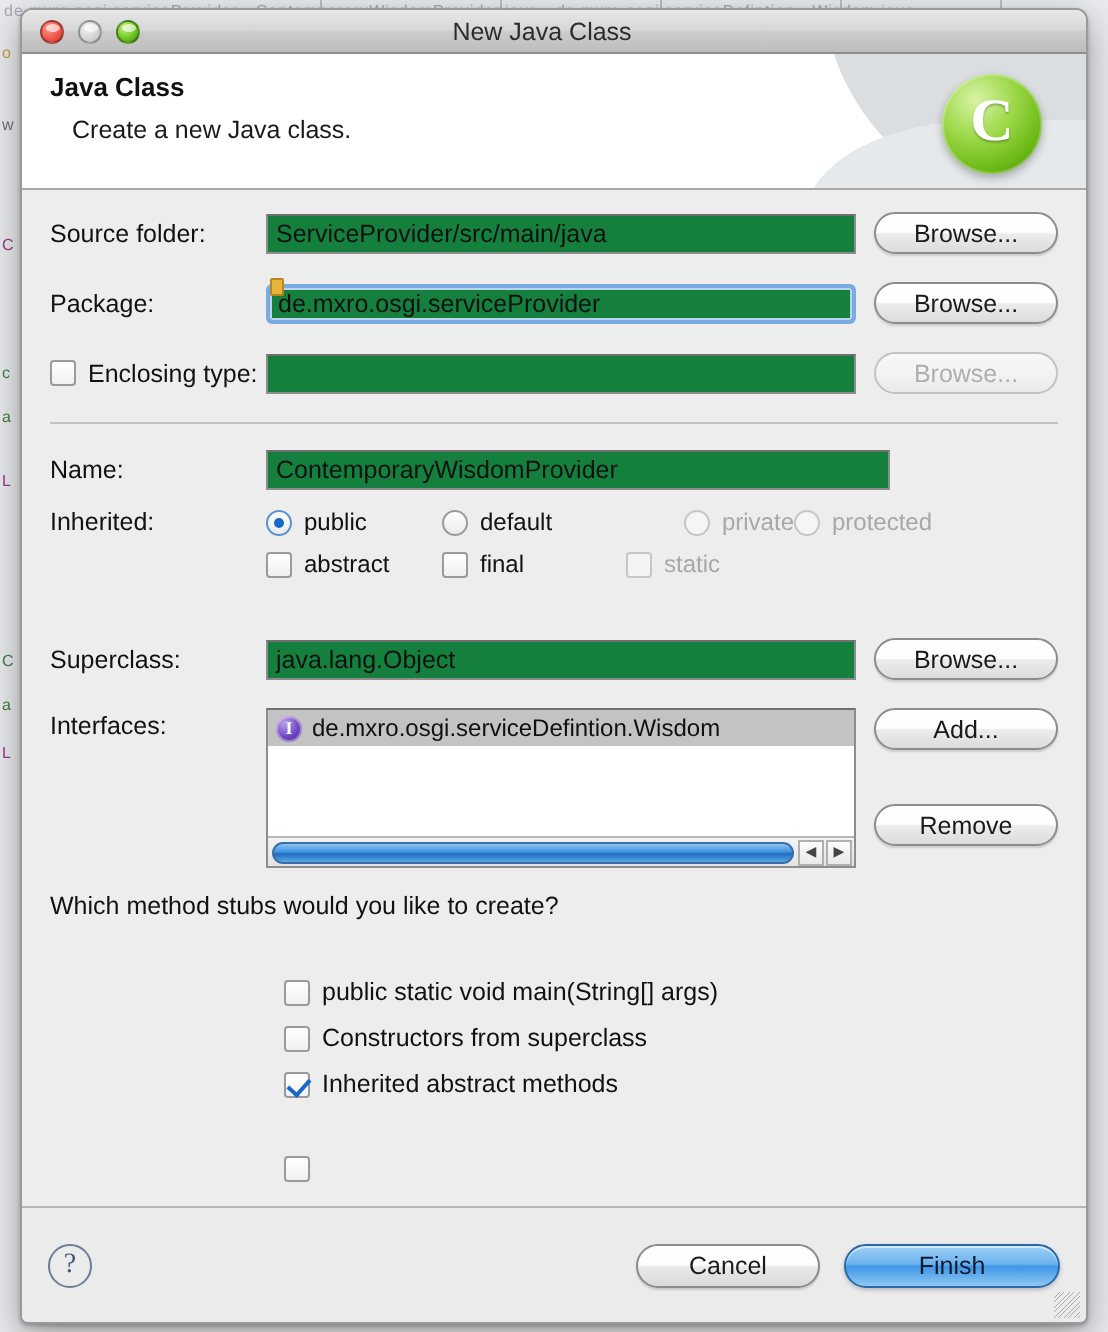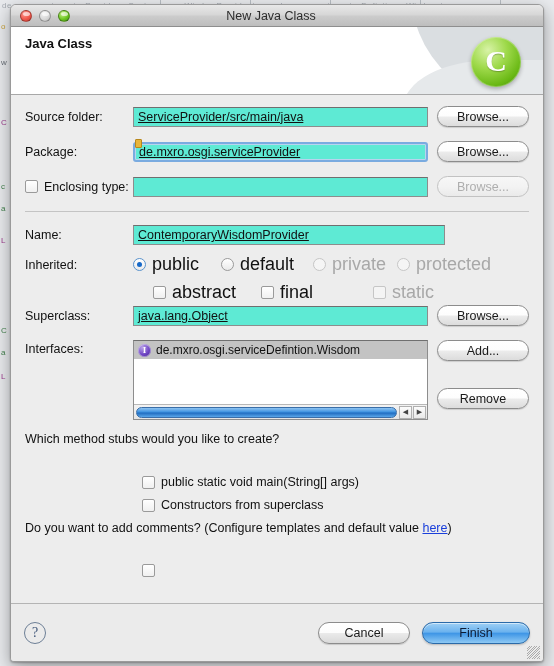--- a/index.html
+++ b/index.html
@@ -153,29 +153,28 @@
     padding: 11px 14px 0 14px;
     position: relative;
     overflow: hidden;
   }
 
   .row { display: flex; align-items: center; margin-bottom: 14px; }
   .lbl { width: 108px; flex: 0 0 108px; font-size: 12.5px; color: #111; }
 
   .tf {
     height: 20px;
-    background: #5eead4;
+    background: #15803d;
     border: 1px solid #8d8d8d;
     border-top-color: #6f6f6f;
     font-size: 12.5px;
     color: #111;
     padding: 0 4px;
     display: flex; align-items: center;
     font-family: "Liberation Sans", sans-serif;
-    text-decoration: underline;
   }
   .tf.wide { flex: 1 1 auto; }
   .tf.focused {
     border: 2px solid #7aabe0;
     box-shadow: 0 0 0 1px #b9d4ee inset;
     border-radius: 3px;
   }
 
   .btn {
     flex: 0 0 auto;
@@ -229,21 +228,21 @@
   }
   .rad.on::after {
     content: "";
     position: absolute; left: 3px; top: 3px;
     width: 5px; height: 5px; border-radius: 50%;
     background: #1769c8;
   }
   .rad.on { border-color: #5a93cc; }
   .rad.disabled { border-color: #c6c6c6; background: #f5f5f5; }
 
-  .opt { display: flex; align-items: center; gap: 6px; font-size: 18px; color: #111; }
+  .opt { display: flex; align-items: center; gap: 6px; font-size: 12px; color: #111; }
   .opt.dim { color: #a8a8a8; }
 
   .sep {
     height: 1px;
     background: #c4c4c4;
     margin: 4px 0 13px 0;
   }
 
   
   .listbox {
@@ -388,20 +387,21 @@
     <div class="title">New Java Class</div>
   </div>
 
   <div id="header">
     <div class="swoosh"></div>
     <div class="swoosh2"></div>
     <div class="jlogo">
       <span class="cglyph">C</span>
     </div>
     <div class="h-title">Java Class</div>
+    <div class="h-sub">Create a new Java class.</div>
   </div>
 
   <div id="body">
 
     <div class="row">
       <div class="lbl">Source folder:</div>
       <div class="tf wide">ServiceProvider/src/main/java</div>
       <div class="btn">Browse...</div>
     </div>
 
@@ -431,31 +431,31 @@
     <div class="row" style="margin-bottom:7px;">
       <div class="lbl">Inherited:</div>
       <div class="opt" style="width:88px;">
         <span class="rad on"></span>
         <span>public</span>
       </div>
       <div class="opt" style="width:92px;">
         <span class="rad"></span>
         <span>default</span>
       </div>
-      <div class="opt dim" style="width:84px;">
+      <div class="opt dim" style="width:84px;justify-content:flex-end;">
         <span class="rad disabled"></span>
         <span>private</span>
       </div>
       <div class="opt dim">
         <span class="rad disabled"></span>
         <span>protected</span>
       </div>
     </div>
 
-    <div class="row" style="margin-bottom:2px;gap:20px;">
+    <div class="row" style="margin-bottom:30px;">
       <div class="lbl"></div>
       <div class="opt" style="width:88px;">
         <span class="cbx"></span>
         <span>abstract</span>
       </div>
       <div class="opt" style="width:92px;">
         <span class="cbx"></span>
         <span>final</span>
       </div>
       <div class="opt dim">
@@ -493,25 +493,26 @@
     <div class="qtext">Which method stubs would you like to create?</div>
     <div class="indent">
       <div class="cbrow">
         <span class="cbx"></span>
         <span>public static void main(String[] args)</span>
       </div>
       <div class="cbrow">
         <span class="cbx"></span>
         <span>Constructors from superclass</span>
       </div>
-    </div>
-
-    <div class="qtext" style="margin-top:2px;">
-      <span>Do you want to add comments? (Configure templates and default value </span><a href="#">here</a><span>)</span>
-    </div>
+      <div class="cbrow">
+        <span class="cbx checked"></span>
+        <span>Inherited abstract methods</span>
+      </div>
+    </div>
+
     <div class="indent">
       <div class="cbrow">
         <span class="cbx"></span>
       </div>
     </div>
   </div>
 
   <div id="footer">
     <div class="helpbtn">?</div>
     <div class="spacer"></div>

